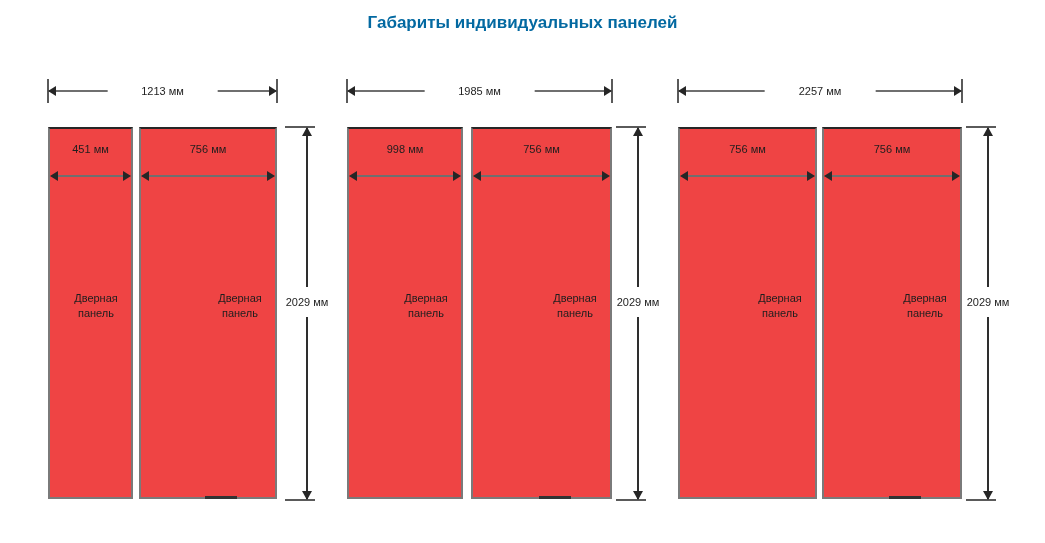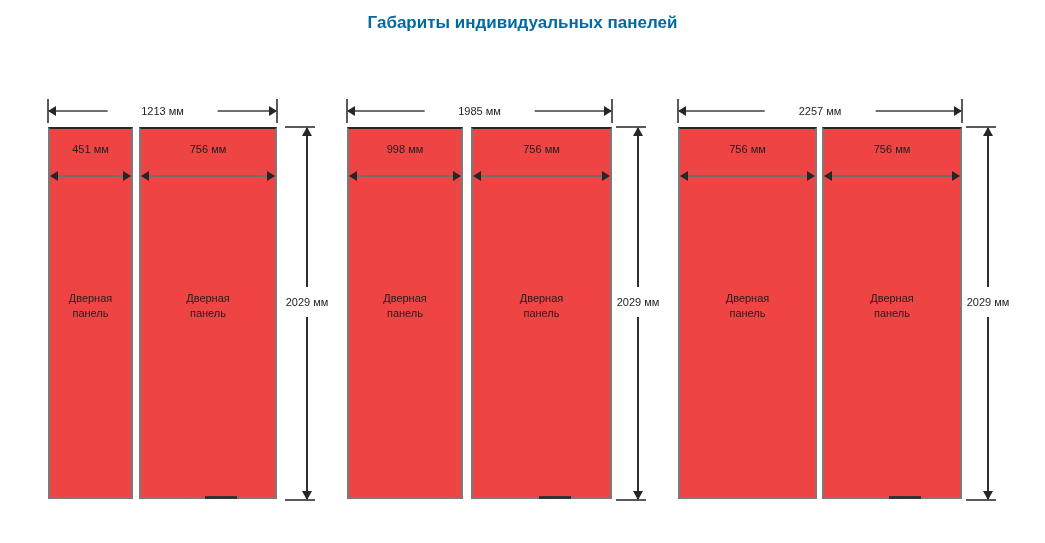--- a/index.html
+++ b/index.html
@@ -16,39 +16,39 @@
 
   
   .panel {
     position:absolute; top:127px; height:372px; background:#ef4444;
     border:2px solid #7a7a7a; border-top-color:#262626;
   }
   .wlabel { position:absolute; top:14px; left:0; right:0; text-align:center; }
   .wdim { position:absolute; top:42px; left:0; right:0; height:10px; }
   .wdim .line { position:absolute; top:4px; left:1px; right:1px; height:2px; background:#6f6f6f; }
   .pname {
-    position:absolute; inset:0; display:flex; align-items:center; justify-content:center;
+    position:absolute; inset:0; display:flex; align-items:center; justify-content:flex-end;
     text-align:center; padding-bottom:14px;
   }
   .pname span { display:inline-block; max-width:70px; line-height:1.35; }
   .sill {
     position:absolute; bottom:-2px; left:50%; width:32px; height:3px; background:#333;
     transform:translateX(calc(-50% + 13px));
   }
 
   
   .arr { position:absolute; width:0; height:0; }
   .arr.left  { left:0;  border-top:5px solid transparent; border-bottom:5px solid transparent; border-right:8px solid #262626; }
   .arr.right { right:0; border-top:5px solid transparent; border-bottom:5px solid transparent; border-left:8px solid #262626; }
   .arr.up    { top:0;    left:7px; border-left:5px solid transparent; border-right:5px solid transparent; border-bottom:9px solid #262626; }
   .arr.down  { bottom:0; left:7px; border-left:5px solid transparent; border-right:5px solid transparent; border-top:9px solid #262626; }
   .wdim .arr.left, .wdim .arr.right { top:0; }
 
   
-  .hdim { position:absolute; top:79px; height:24px;margin-top:20px; }
+  .hdim { position:absolute; top:79px; height:24px; }
   .hdim .line { position:absolute; top:11px; left:1px; right:1px; height:2px; background:#6f6f6f; }
   .hdim .tick { position:absolute; top:0; bottom:0; width:2px; background:#5a5a5a; }
   .hdim .tick.l { left:-1px; } .hdim .tick.r { right:-1px; }
   .hdim .arr.left, .hdim .arr.right { top:7px; }
   .hdim .label {
     position:absolute; left:50%; top:12px; transform:translate(-50%,-50%);
     background:#fff; padding:1px 34px; white-space:nowrap;
   }
 
   

